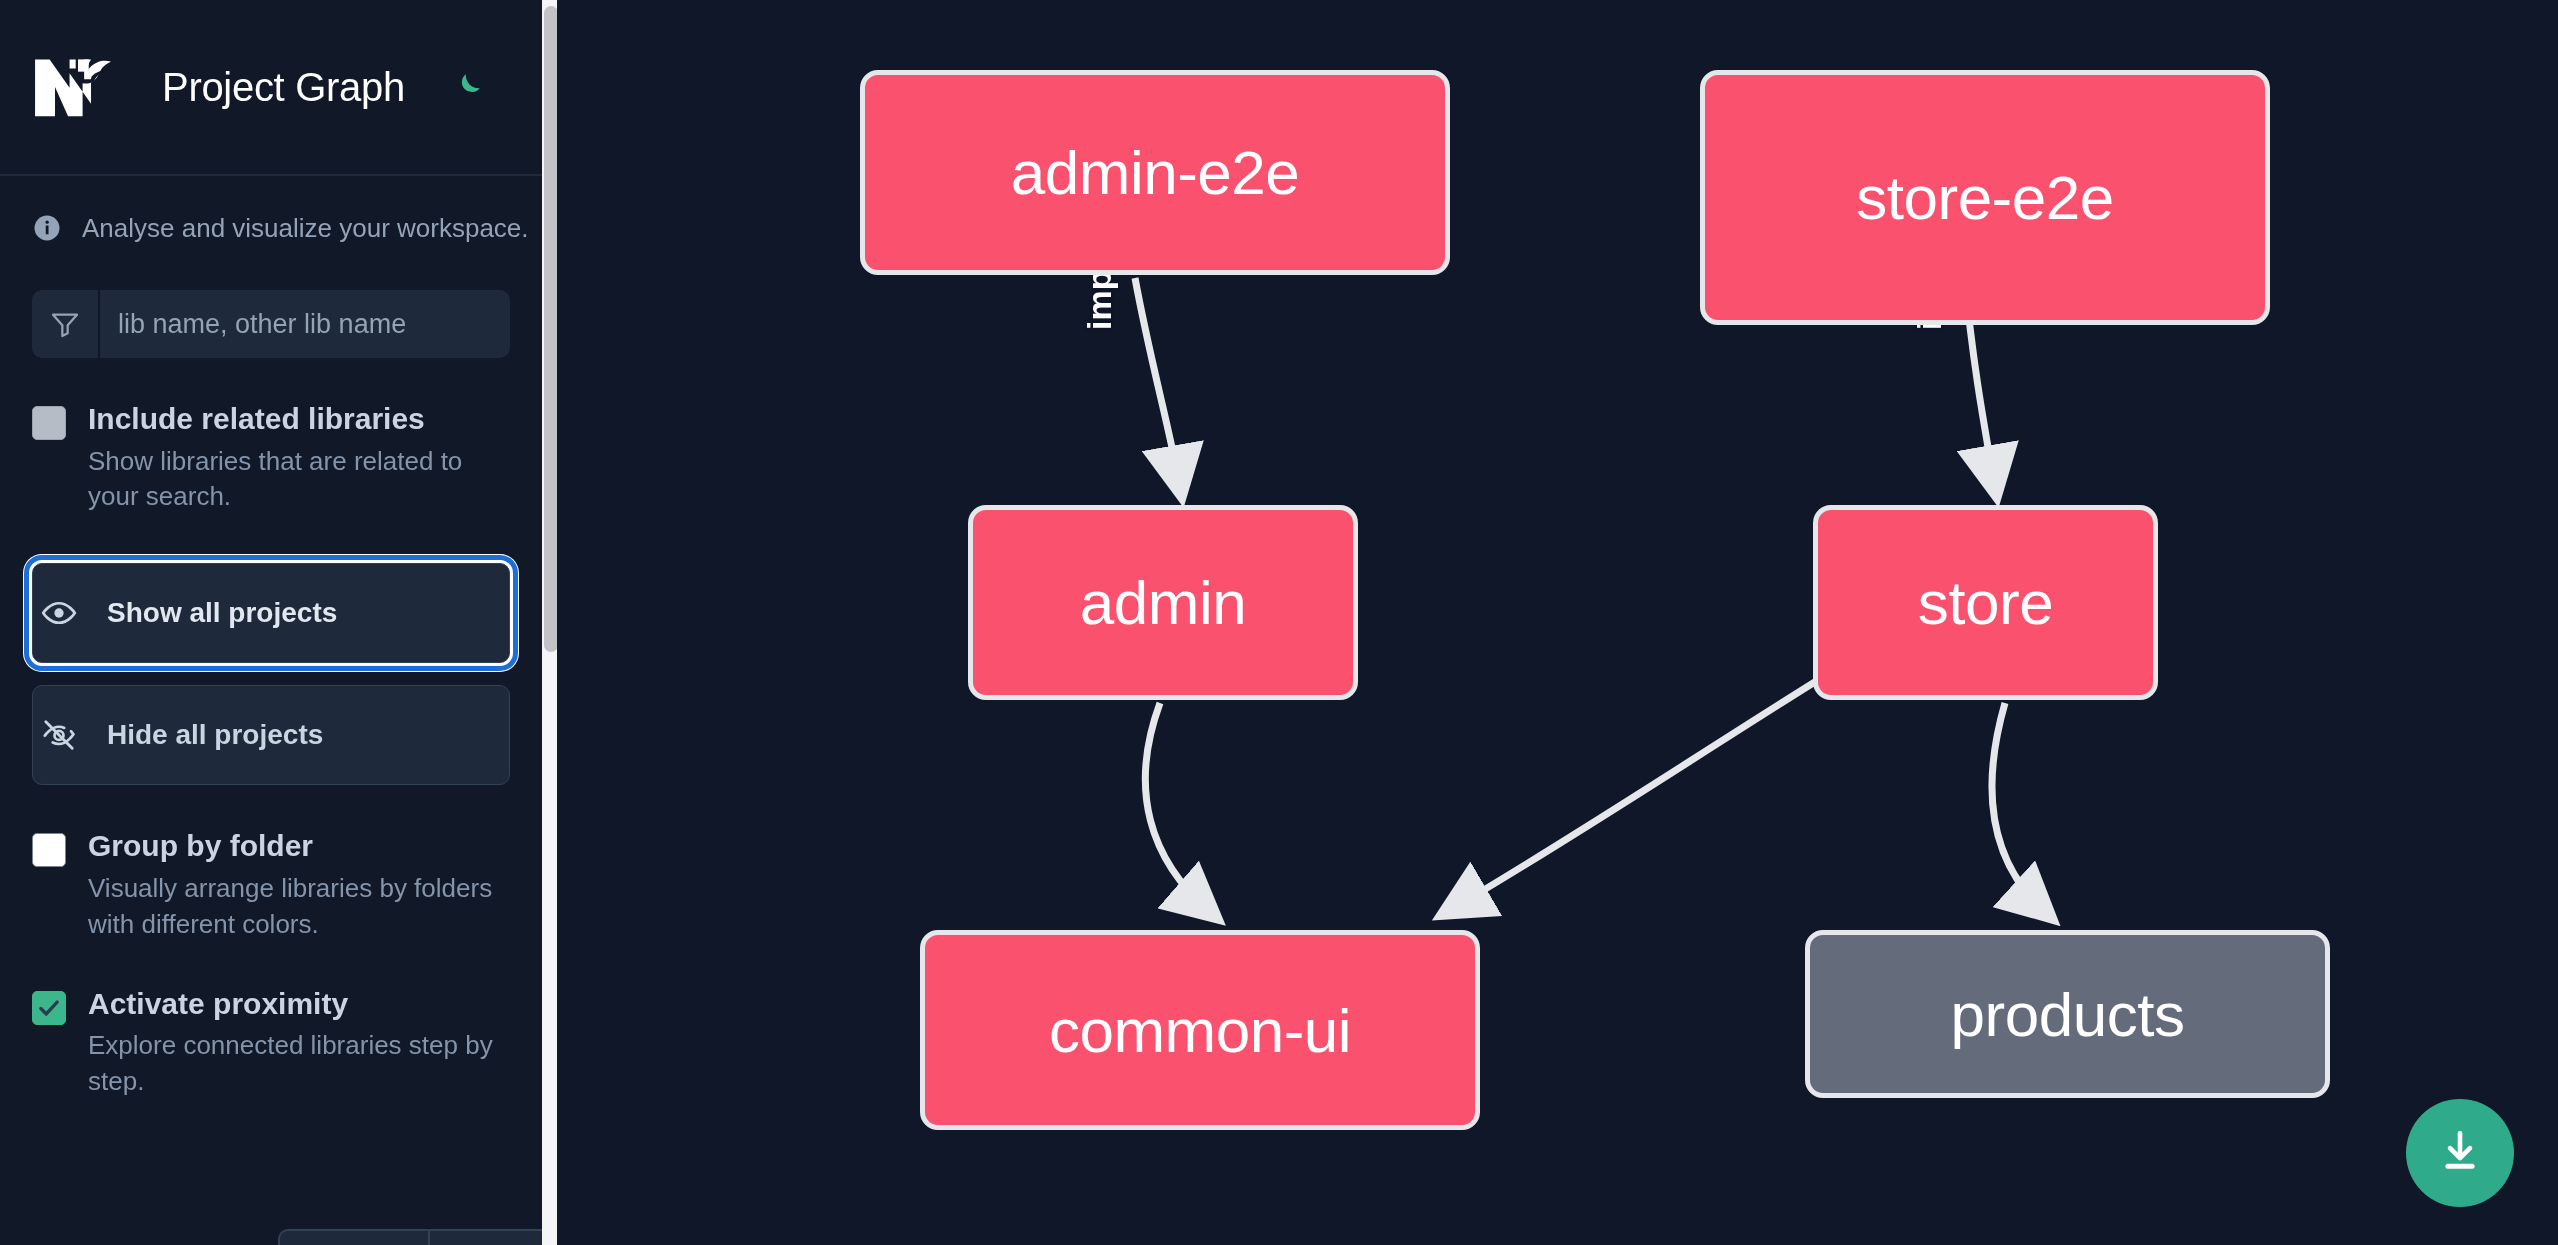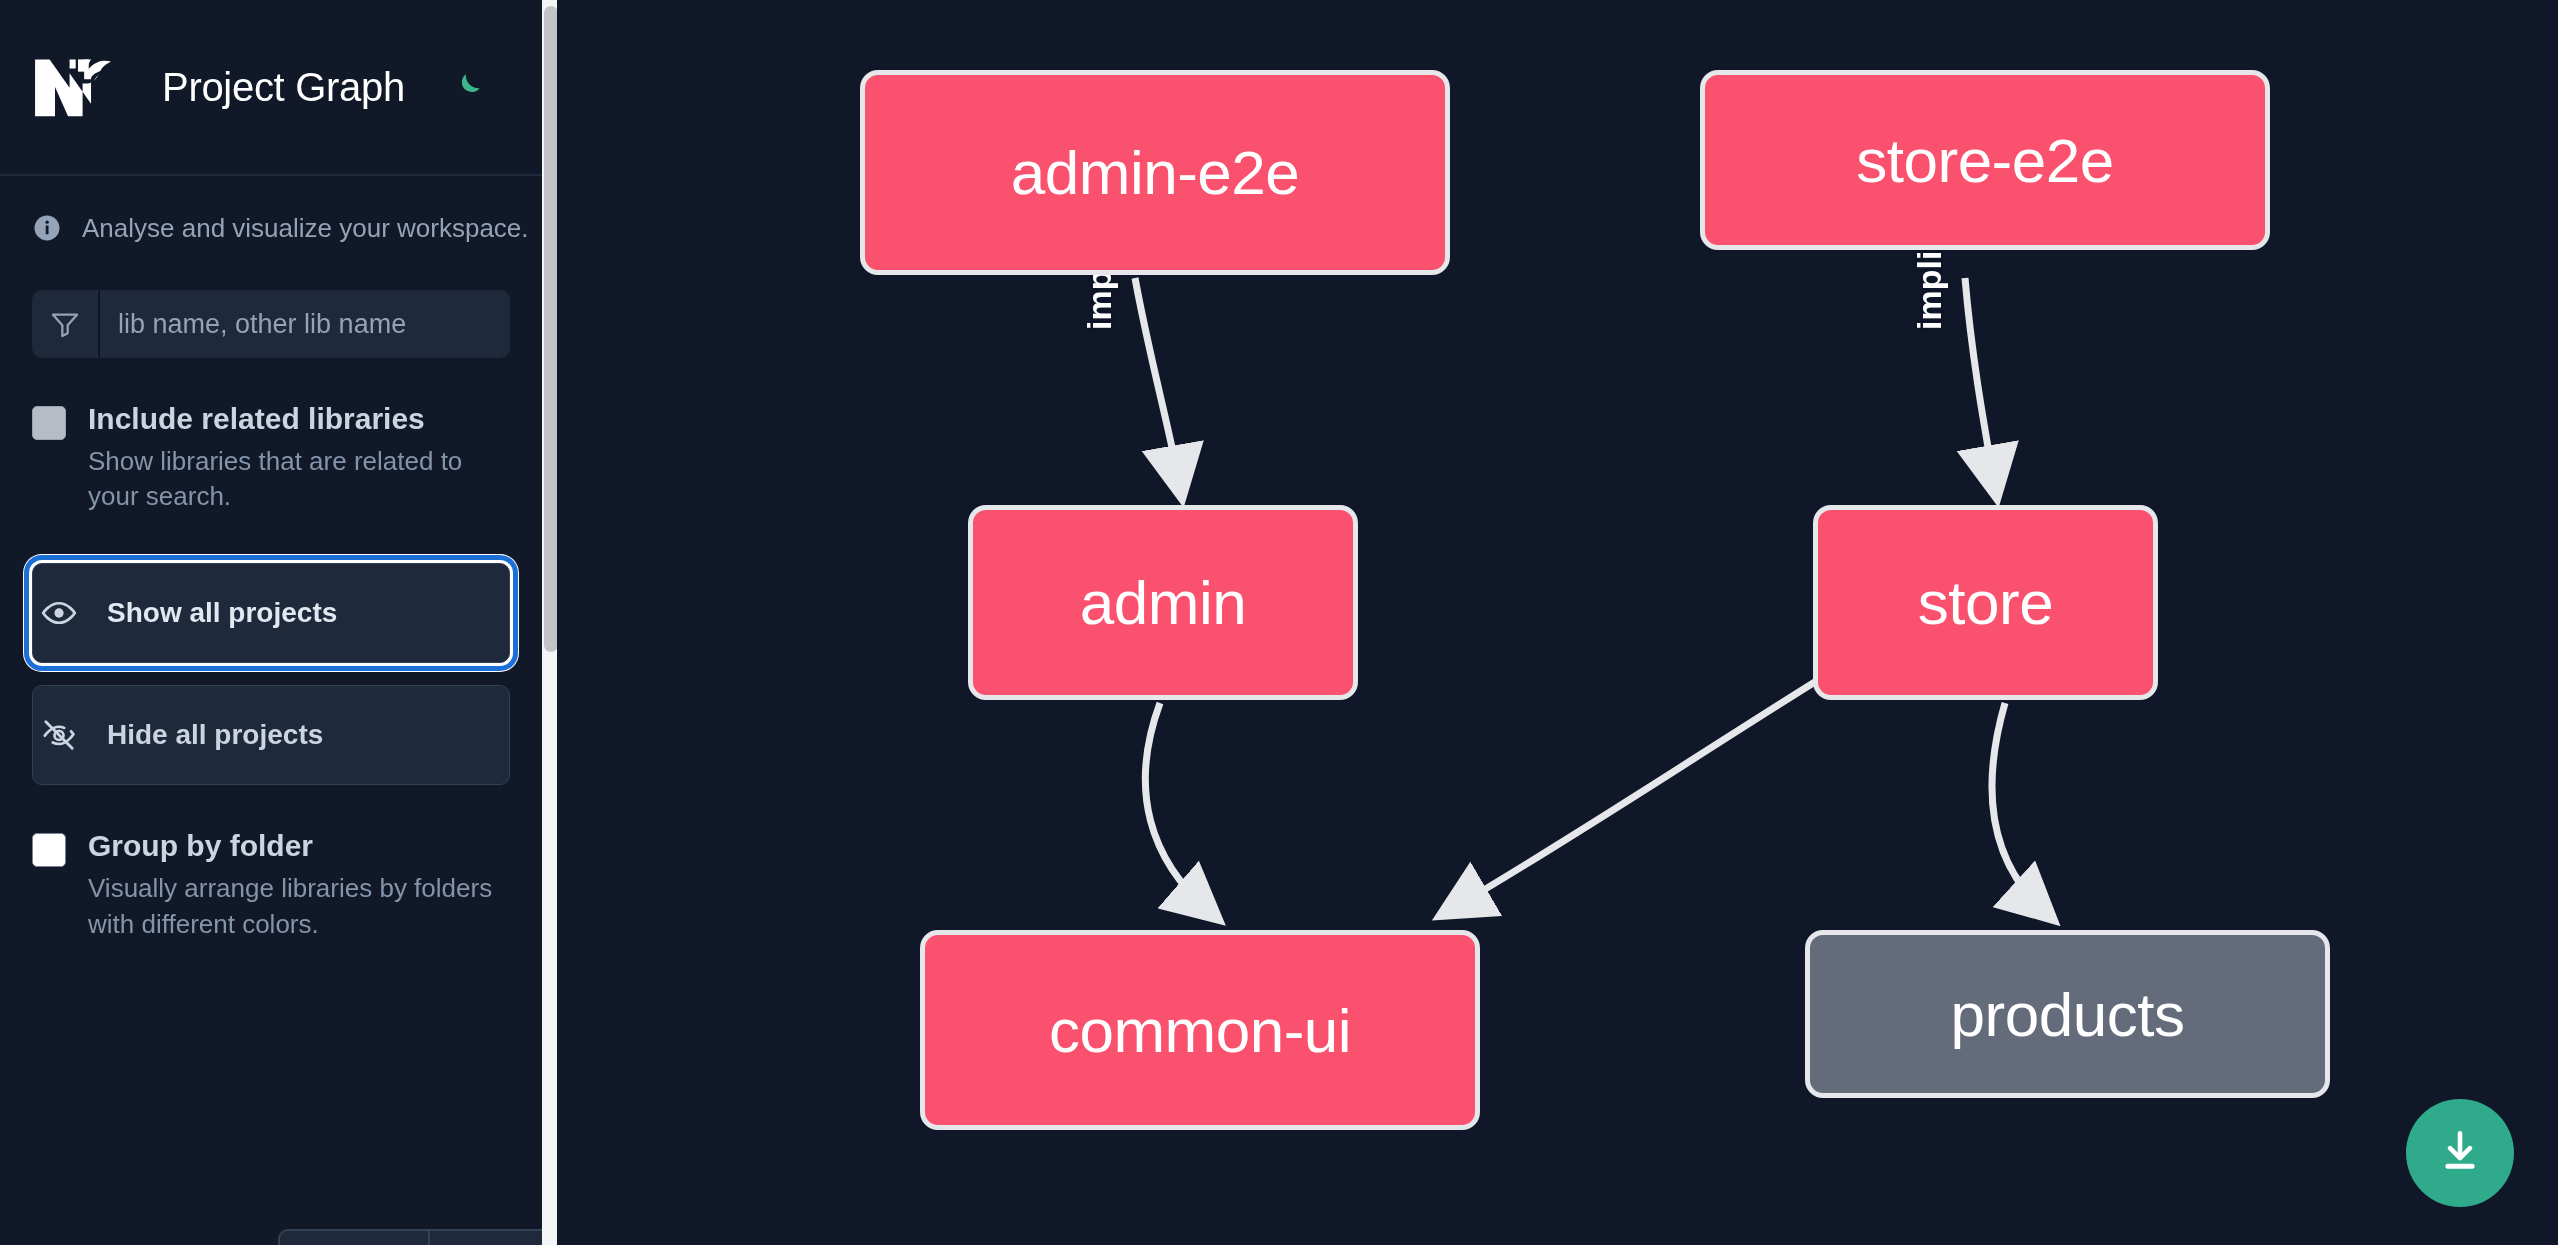--- a/index.html
+++ b/index.html
@@ -235,20 +235,31 @@
         </div>
 
         <div class="check-row">
           <span class="cb white"></span>
           <span class="cb-texts">
             <span class="cb-title">Group by folder</span>
             <div class="cb-desc">Visually arrange libraries by folders with different colors.</div>
           </span>
         </div>
 
+        <div class="check-row">
+          <span class="cb green">
+            <svg viewBox="0 0 24 24" width="26" height="26" aria-hidden="true">
+              <path d="M4.5 12.5 9.5 17.5 19.5 6.5" fill="none" stroke="#2E3B4E" stroke-width="3.1" stroke-linecap="round" stroke-linejoin="round"></path>
+            </svg>
+          </span>
+          <span class="cb-texts">
+            <span class="cb-title">Activate proximity</span>
+            <div class="cb-desc">Explore connected libraries step by step.</div>
+          </span>
+        </div>
 
       </div>
 
       <div class="bottom-stub">
         <span class="bottom-stub-div"></span>
       </div>
     </div>
 
     <div class="sb-scroll-track">
       <div class="sb-scroll-thumb"></div>
@@ -278,21 +289,21 @@
 
     <div style="position:absolute;left:520px;top:330px;transform:rotate(-90deg);transform-origin:left top;
                 color:#FFFFFF;font-size:34px;font-weight:700;white-space:nowrap;
                 text-shadow:-2px 0 2px #0F1729,2px 0 2px #0F1729,0 -2px 2px #0F1729,0 2px 2px #0F1729;">implicit</div>
 
     <div style="position:absolute;left:1350px;top:330px;transform:rotate(-90deg);transform-origin:left top;
                 color:#FFFFFF;font-size:34px;font-weight:700;white-space:nowrap;
                 text-shadow:-2px 0 2px #0F1729,2px 0 2px #0F1729,0 -2px 2px #0F1729,0 2px 2px #0F1729;">implicit</div>
 
     <div class="node red" style="left:300px;top:70px;width:590px;height:205px;">admin-e2e</div>
-    <div class="node red" style="left:1140px;top:70px;width:570px;height:180px;">store-e2e</div>
+    <div class="node red" style="left:1140px;top:70px;width:570px;height:255px;">store-e2e</div>
     <div class="node red" style="left:408px;top:505px;width:390px;height:195px;">admin</div>
     <div class="node red" style="left:1253px;top:505px;width:345px;height:195px;">store</div>
     <div class="node red" style="left:360px;top:930px;width:560px;height:200px;">common-ui</div>
     <div class="node grey" style="left:1245px;top:930px;width:525px;height:168px;">products</div>
 
     <div class="dl-btn">
       <span>
         <svg viewBox="0 0 24 24" width="50" height="50" aria-hidden="true">
           <line x1="12" y1="3.5" x2="12" y2="15" stroke="#FFFFFF" stroke-width="2.2" stroke-linecap="round"></line>
           <path d="M7.2 10.6 12 15.4 16.8 10.6" fill="none" stroke="#FFFFFF" stroke-width="2.2" stroke-linecap="round" stroke-linejoin="round"></path>

